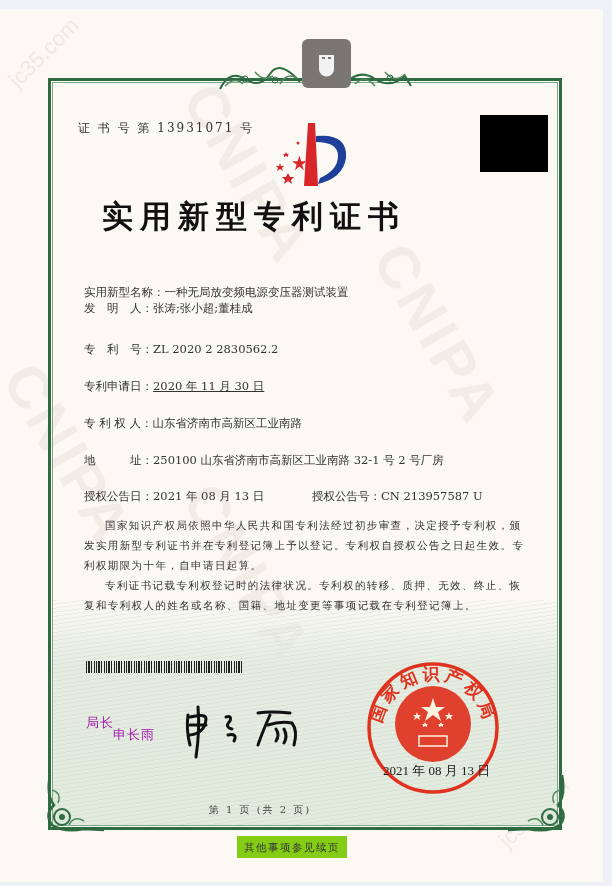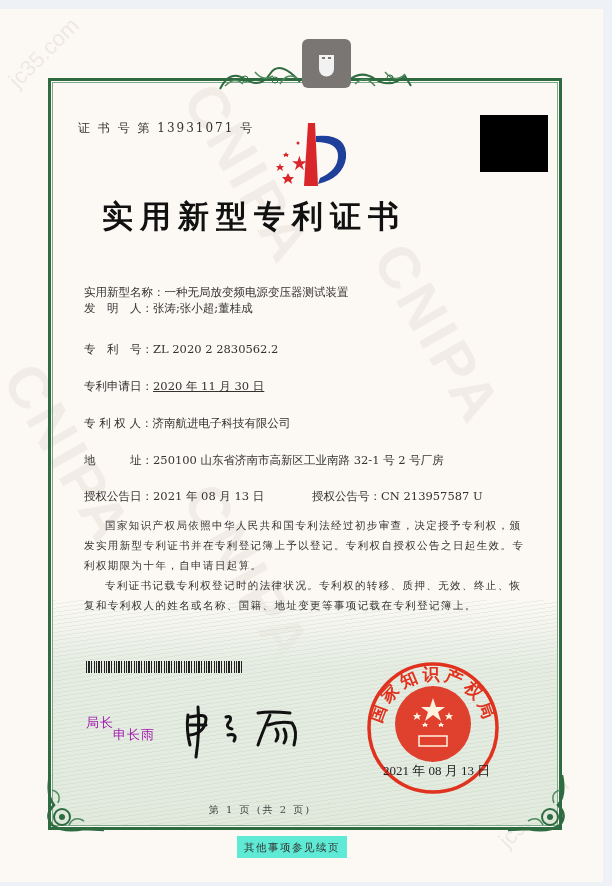--- a/index.html
+++ b/index.html
@@ -24,21 +24,21 @@
   .field .lbl{display:inline-block;}
   .body-text{position:absolute;left:84px;width:444px;font-size:10.5px;line-height:20px;color:#333;letter-spacing:1.4px;}
   .body-text p{margin:0;text-indent:2em;}
   .barcode{position:absolute;left:86px;top:661px;width:156px;height:12px;
     background:repeating-linear-gradient(90deg,#222 0 1px,transparent 1px 2px,#222 2px 4px,transparent 4px 5px,#222 5px 6px,transparent 6px 8px,#222 8px 9px,transparent 9px 10px);}
   .director{position:absolute;left:86px;font-size:13px;color:#a21caf;font-family:"DejaVu Sans",sans-serif;letter-spacing:1px;}
   .signature{position:absolute;left:180px;top:705px;width:140px;height:55px;}
   .seal{position:absolute;left:365px;top:660px;width:136px;height:136px;}
   .seal-date{position:absolute;left:383px;top:762px;font-size:13px;color:#222;font-family:"Liberation Serif",serif;}
   .page-no{position:absolute;left:0;width:520px;top:803px;text-align:center;font-size:10px;color:#444;letter-spacing:2px;}
-  .see-next{position:absolute;left:237px;top:836px;width:110px;height:22px;background:#5eead4;font-size:10.5px;color:#333;text-align:center;line-height:22px;letter-spacing:1.5px;}
+  .see-next{position:absolute;left:237px;top:836px;width:110px;height:22px;background:#84cc16;font-size:10.5px;color:#333;text-align:center;line-height:22px;letter-spacing:1.5px;}
 </style>
 </head>
 <body>
 
 <div class="sheet"></div>
 
 <div class="wm" style="left:150px;top:140px;font-size:58px;">CNIPA</div>
 <div class="wm" style="left:340px;top:300px;font-size:58px;">CNIPA</div>
 <div class="wm" style="left:150px;top:540px;font-size:58px;">CNIPA</div>
 <div class="wm" style="left:-30px;top:420px;font-size:58px;">CNIPA</div>
@@ -106,21 +106,21 @@
 <div class="field" style="top:301px;">
   <span class="lbl">发　明　人：</span><span>张涛;张小超;董桂成</span>
 </div>
 <div class="field" style="top:342px;">
   <span class="lbl">专　利　号：</span><span>ZL 2020 2 2830562.2</span>
 </div>
 <div class="field" style="top:379px;text-decoration:underline;">
   <span class="lbl">专利申请日：</span><span>2020 年 11 月 30 日</span>
 </div>
 <div class="field" style="top:416px;">
-  <span class="lbl">专 利 权 人：</span><span>济南航进电子科技有限公司</span>
+  <span class="lbl">专 利 权 人：</span><span>山东省济南市高新区工业南路</span>
 </div>
 <div class="field" style="top:453px;">
   <span class="lbl">地　　　址：</span><span>250100 山东省济南市高新区工业南路 32-1 号 2 号厂房</span>
 </div>
 <div class="field" style="top:489px;text-align:center;">
   <span class="lbl">授权公告日：</span><span>2021 年 08 月 13 日</span>
 </div>
 <div class="field" style="top:489px;left:312px;">
   <span class="lbl">授权公告号：</span><span>CN 213957587 U</span>
 </div>

